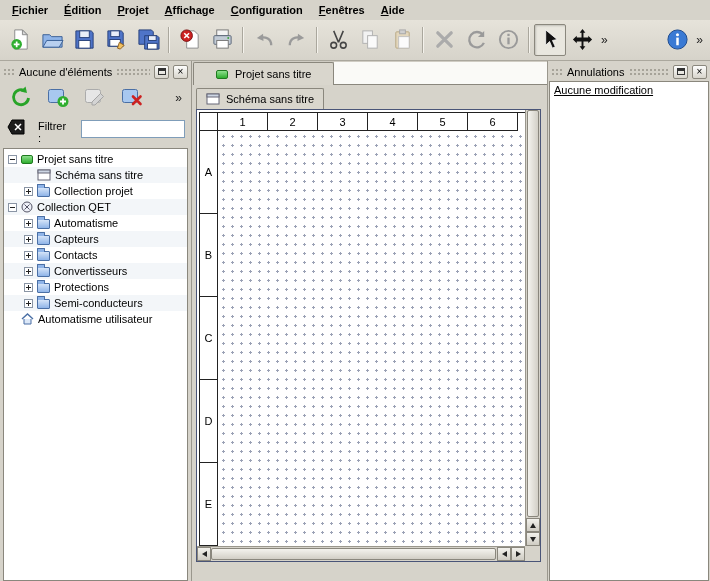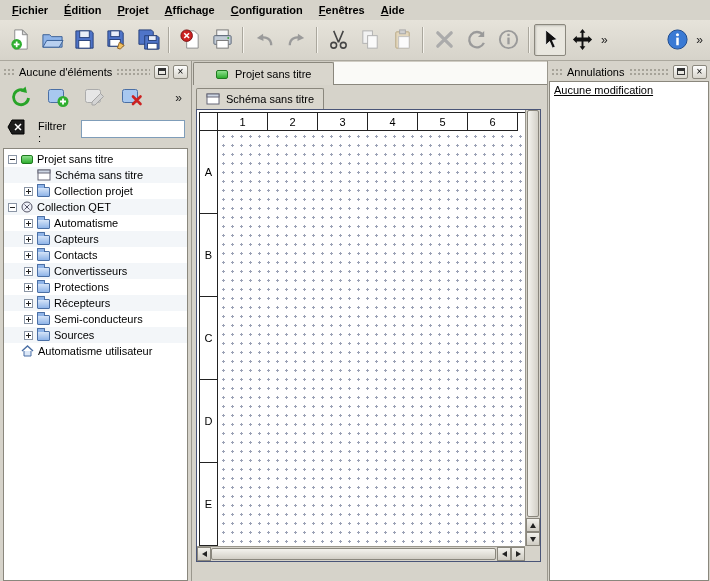--- a/index.html
+++ b/index.html
@@ -352,31 +352,21 @@
         <span class="tlabel">Convertisseurs</span>
       </div>
       <div class="trow lvl1">
         <span class="tgl plus"></span>
         <span class="ic ic-folder"></span>
         <span class="tlabel">Protections</span>
       </div>
       <div class="trow lvl1">
         <span class="tgl plus"></span>
         <span class="ic ic-folder"></span>
-        <span class="tlabel">Récepteurs</span>
-      </div>
-      <div class="trow lvl1">
-        <span class="tgl plus"></span>
-        <span class="ic ic-folder"></span>
         <span class="tlabel">Semi-conducteurs</span>
-      </div>
-      <div class="trow lvl1">
-        <span class="tgl plus"></span>
-        <span class="ic ic-folder"></span>
-        <span class="tlabel">Sources</span>
       </div>
       <div class="trow">
         <span class="tgl none"></span>
         <span class="ic">
             <svg viewBox="0 0 13 12" width="13" height="12">
               <path d="M1 6l5.5-5L12 6" fill="none" stroke="#4a6fa5" stroke-width="1.4"></path>
               <path d="M3 6v5h7V6" fill="#dce8f8" stroke="#4a6fa5"></path>
             </svg>
           </span>
         <span class="tlabel">Automatisme utilisateur</span>

